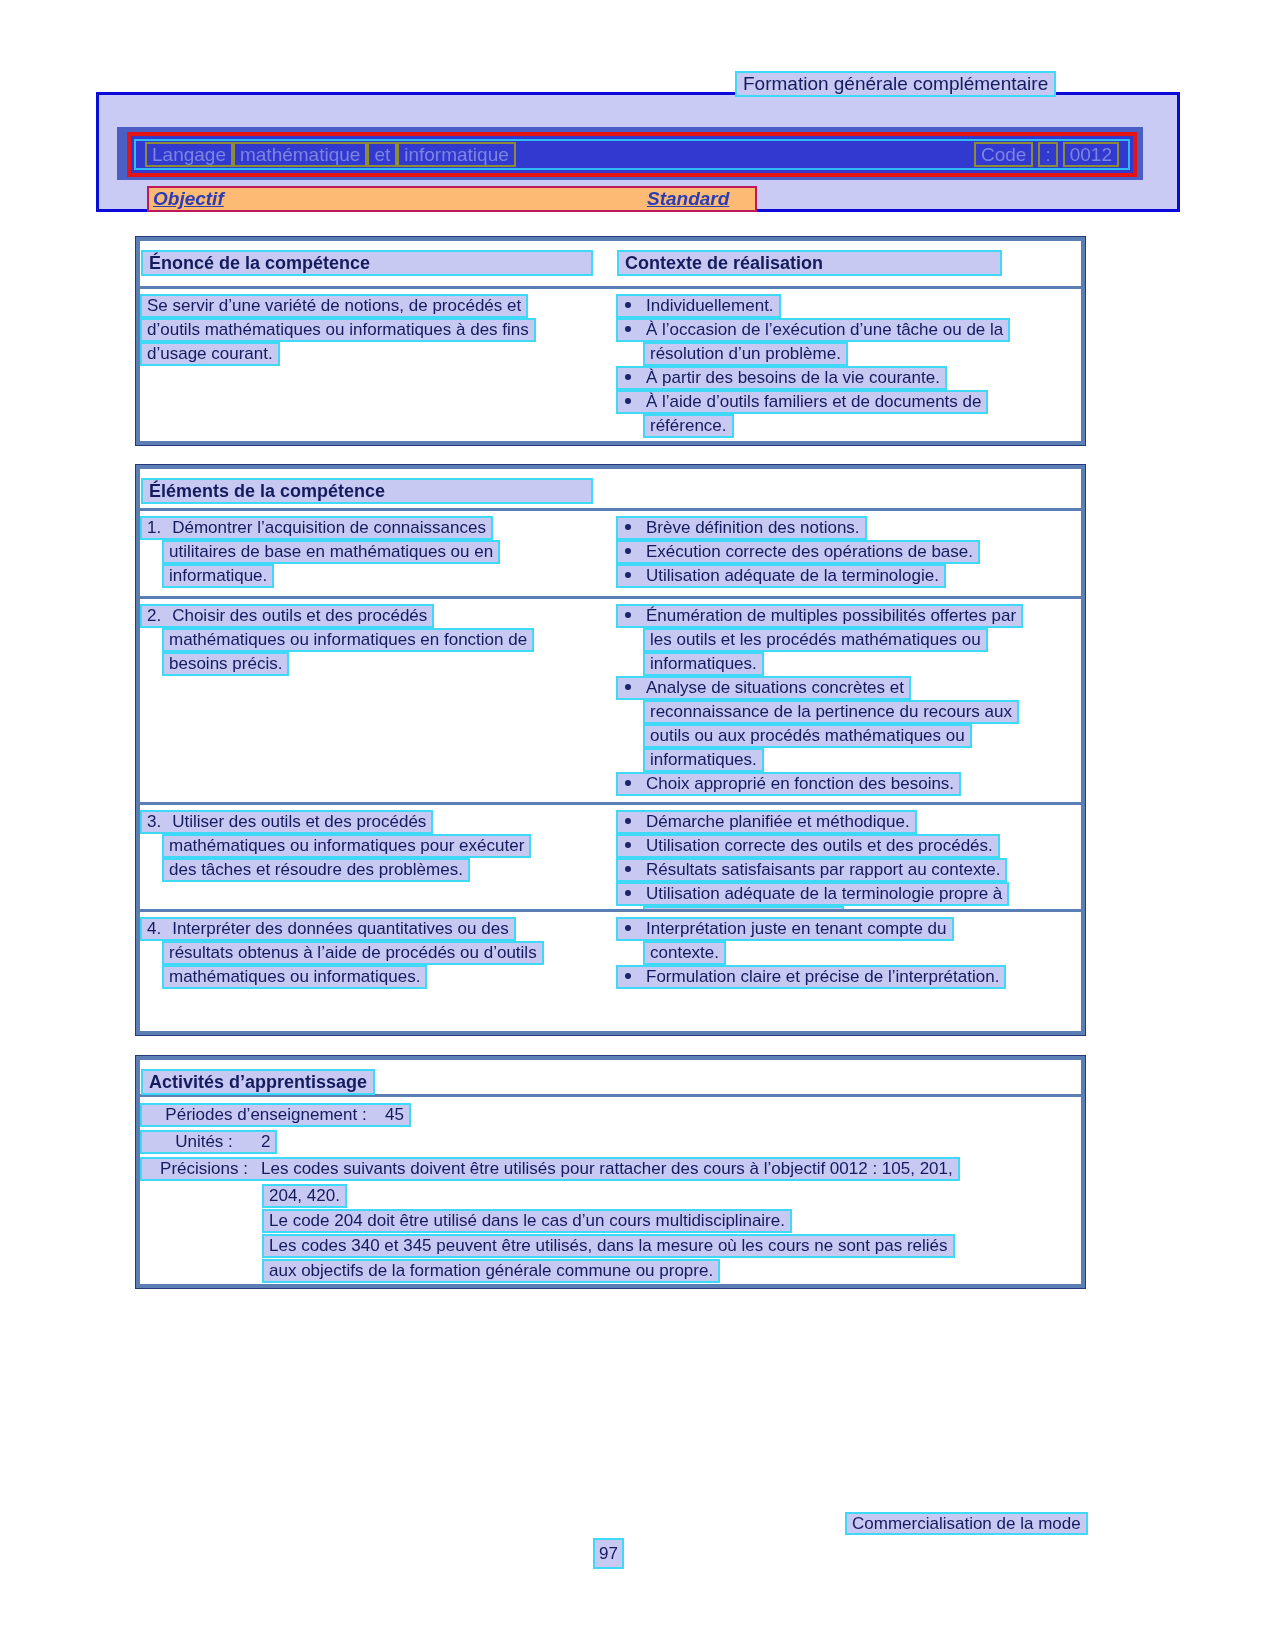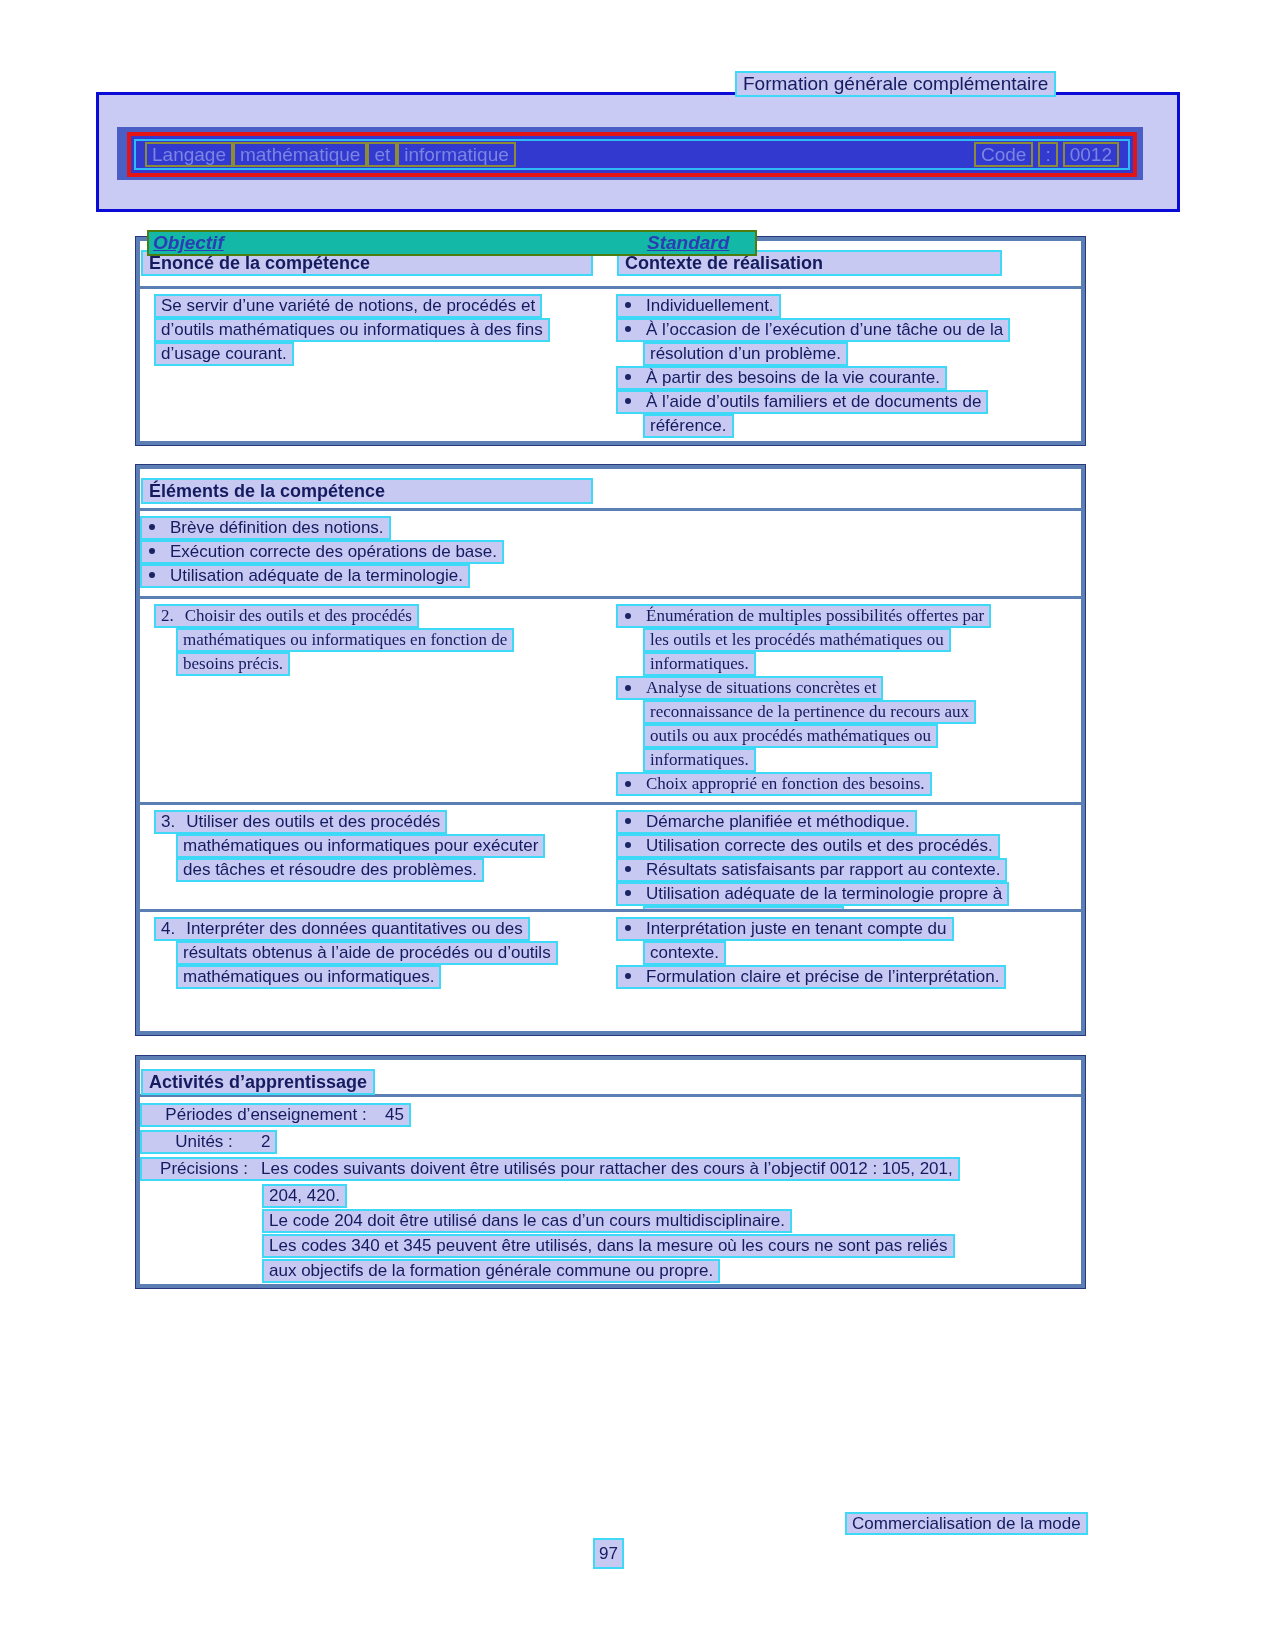--- a/index.html
+++ b/index.html
@@ -18,37 +18,37 @@
           background:#ffffff;box-sizing:border-box;}
   .thead{display:flex;border-bottom:3px solid #5b7fb5;box-sizing:border-box;padding-top:9px;}
   .hcolL{width:476px;}
   .hcolR{flex:1;}
   .hhl{font-weight:bold;font-size:18px;line-height:20px;padding:1px 6px;margin-left:1px;}
   .hcolL .hhl{width:452px;}
   .hcolR .hhl{width:385px;}
   .tbody{box-sizing:border-box;}
   .trow{display:flex;box-sizing:border-box;border-bottom:3px solid #5b7fb5;padding-top:5px;overflow:hidden;}
   .trow.last{border-bottom:none;}
-  .colL{width:476px;padding-left:14px;box-sizing:border-box;}
+  .colL{width:476px;padding-left:0;box-sizing:border-box;}
   .colR{flex:1;}
   
   .top-label{position:absolute;top:71px;left:735px;font-size:19px;line-height:22px;padding:0 6px;z-index:3;display:table;white-space:nowrap;}
   .big-box{position:absolute;left:96px;top:92px;width:1084px;height:120px;background:#c9cbf4;
            border:3px solid #0b0bd8;box-sizing:border-box;z-index:1;}
   .banner-strip{position:absolute;left:117px;top:127px;width:1026px;height:53px;background:#4a5ec6;z-index:2;}
   .banner-red{position:absolute;left:127px;top:132px;width:1010px;height:45px;border:4px solid #e41414;
               background:#3139ce;box-sizing:border-box;z-index:3;}
   .banner-inner{position:absolute;left:3px;right:3px;top:3px;bottom:3px;border:2px solid #2fb9f5;
                 display:flex;align-items:center;justify-content:space-between;padding:0 9px;box-sizing:border-box;}
   .bgroup{display:flex;align-items:center;}
   .bword{border:2px solid #8b8c35;color:#7d85e2;font-size:19px;line-height:21px;padding:0 5px;
          white-space:nowrap;box-sizing:border-box;}
   .bgroup.code .bword{margin-right:0;margin-left:5px;}
-  .obj-bar{position:absolute;left:147px;top:186px;width:610px;height:26px;background:#14b8a6;
-           border:2px solid #4d7c0f;box-sizing:border-box;z-index:3;margin-top:44px;}
+  .obj-bar{position:absolute;left:147px;top:186px;width:610px;height:26px;background:#fdba74;
+           border:2px solid #be185d;box-sizing:border-box;z-index:3;}
   .obj-text{position:absolute;top:0px;font-weight:bold;font-style:italic;font-size:19px;line-height:22px;
             text-decoration:underline;color:#2b3cb5;white-space:nowrap;}
   #objectif{left:4px;}
   #standard{left:498px;}
   
   .act-title{display:table;white-space:nowrap;}
   .act-body{padding-top:6px;}
   .act-row{margin-bottom:3px;text-align:center;}
   .act-lbl{display:inline-block;}
   .act-extra{margin-left:122px;margin-bottom:1px;}
@@ -136,36 +136,48 @@
   </div>
 
   <div class="dtable" style="top:465px;height:570px;">
     <div class="thead" style="height:42px;">
       <div class="hcolL">
           <div class="hl hhl">Éléments de la compétence</div>
         </div>
     </div>
     <div class="tbody">
         <div class="trow" style="height: 88px;">
+          <div class="colL">
+            <div class="hl line">
+              <span class="num">1.</span>
+              <span>Démontrer l’acquisition de connaissances</span>
+            </div>
+            <div class="hl line ind">
+              <span>utilitaires de base en mathématiques ou en</span>
+            </div>
+            <div class="hl line ind">
+              <span>informatique.</span>
+            </div>
+          </div>
           <div class="colR">
             <div class="hl line">
               <span class="bullet"></span>
               <span>Brève définition des notions.</span>
             </div>
             <div class="hl line">
               <span class="bullet"></span>
               <span>Exécution correcte des opérations de base.</span>
             </div>
             <div class="hl line">
               <span class="bullet"></span>
               <span>Utilisation adéquate de la terminologie.</span>
             </div>
           </div>
         </div>
-        <div class="trow" style="height: 206px; font-family: Liberation Serif, serif;">
+        <div class="trow" style="height: 206px;">
           <div class="colL">
             <div class="hl line">
               <span class="num">2.</span>
               <span>Choisir des outils et des procédés</span>
             </div>
             <div class="hl line ind">
               <span>mathématiques ou informatiques en fonction de</span>
             </div>
             <div class="hl line ind">
               <span>besoins précis.</span>

